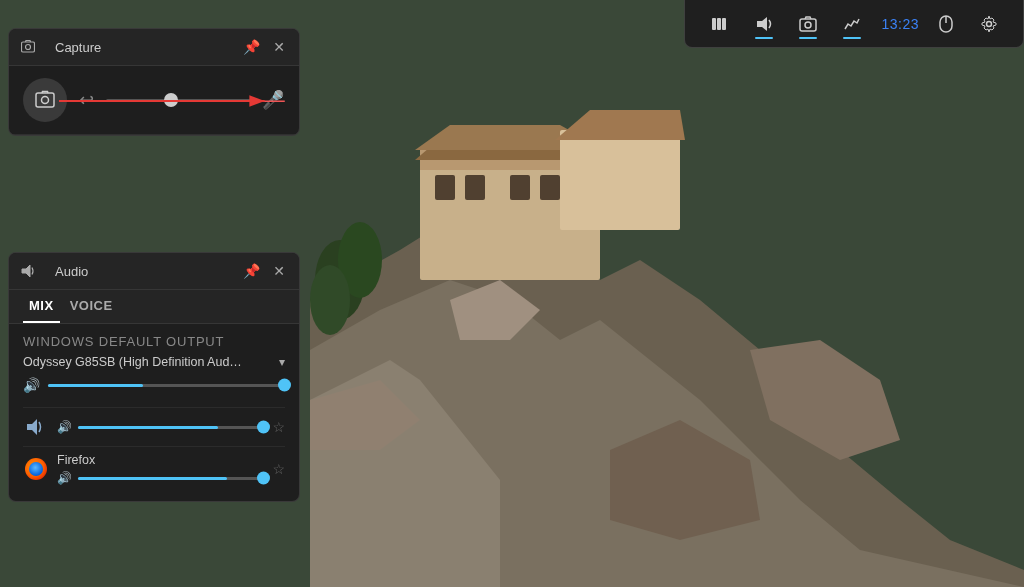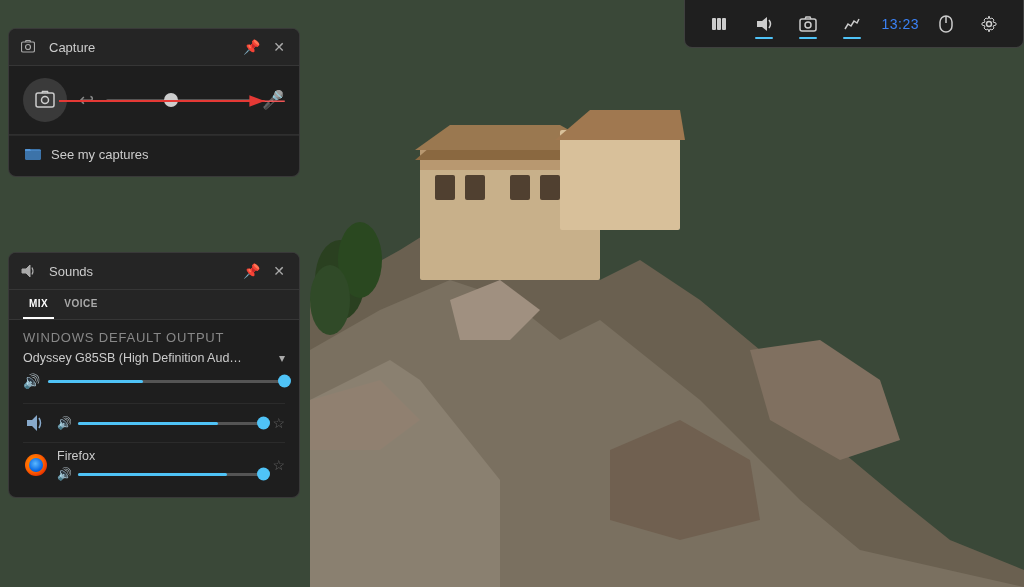--- a/index.html
+++ b/index.html
@@ -109,21 +109,21 @@
       background: #252525;
       border-bottom: 1px solid rgba(255,255,255,0.08);
     }
 
     .panel-title {
       color: #ccc;
       font-size: 13px;
       font-weight: 500;
       display: flex;
       align-items: center;
-      gap: 14px;
+      gap: 20px;
     }
 
     .panel-header-icons {
       display: flex;
       gap: 8px;
       align-items: center;
     }
 
     .panel-header-icon {
       color: #aaa;
@@ -231,21 +231,21 @@
     .audio-tabs {
       display: flex;
       padding: 0 14px;
       gap: 4px;
       background: #252525;
       border-bottom: 1px solid rgba(255,255,255,0.08);
     }
 
     .audio-tab {
       padding: 8px 6px;
-      font-size: 10px;
+      font-size: 13px;
       font-weight: 600;
       color: #aaa;
       cursor: pointer;
       border-bottom: 2px solid transparent;
       letter-spacing: 0.5px;
     }
 
     .audio-tab.active {
       color: white;
       border-bottom-color: white;
@@ -525,39 +525,30 @@
         <marker id="arrowhead" markerWidth="8" markerHeight="6" refX="8" refY="3" orient="auto">
           <polygon points="0 0, 8 3, 0 6" fill="#e53935"></polygon>
         </marker>
       </defs>
       <line x1="0" y1="15" x2="215" y2="15" stroke="#e53935" stroke-width="2" marker-end="url(#arrowhead)"></line>
     </svg>
   </div>
 
   <div class="panel-divider"></div>
 
-  <div class="see-captures">
-    <div class="captures-icon">
-      <svg width="18" height="18" viewBox="0 0 18 18" fill="none">
-        <rect x="1" y="4" width="16" height="11" rx="1.5" fill="#4488cc" opacity="0.8"></rect>
-        <path d="M1 6 L1 4.5 Q1 4 1.5 4 L6 4 L7 5.5 L17 5.5 Q17 5.5 17 6" fill="#5599dd" opacity="0.9"></path>
-      </svg>
-    </div>
-    <span class="see-captures-text">See my captures</span>
-  </div>
 </div>
 
 <div class="audio-panel">
   <div class="panel-header">
     <div class="panel-title">
       <svg width="14" height="14" viewBox="0 0 14 14" fill="none">
         <polygon points="1,5 5,5 9,1 9,13 5,9 1,9" stroke="#aaa" stroke-width="1" fill="#aaa"></polygon>
         <path d="M11 3.5 Q13 7 11 10.5" stroke="#aaa" stroke-width="1.2" fill="none"></path>
       </svg>
-      <span>Sounds</span>
+      <span>Audio</span>
     </div>
     <div class="panel-header-icons">
       <span class="panel-header-icon">📌</span>
       <span class="panel-header-icon">✕</span>
     </div>
   </div>
 
   <div class="audio-tabs">
     <div class="audio-tab active">MIX</div>
     <div class="audio-tab">VOICE</div>

